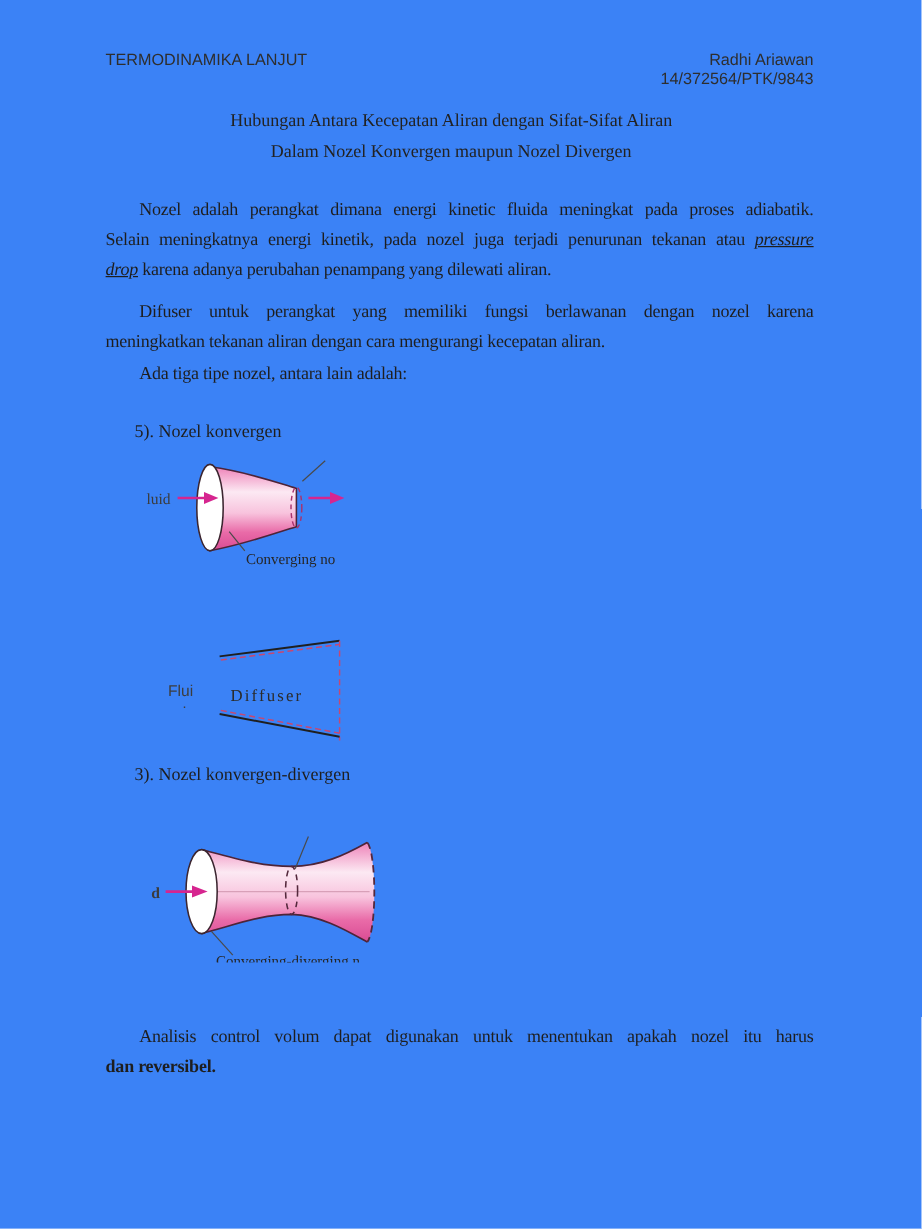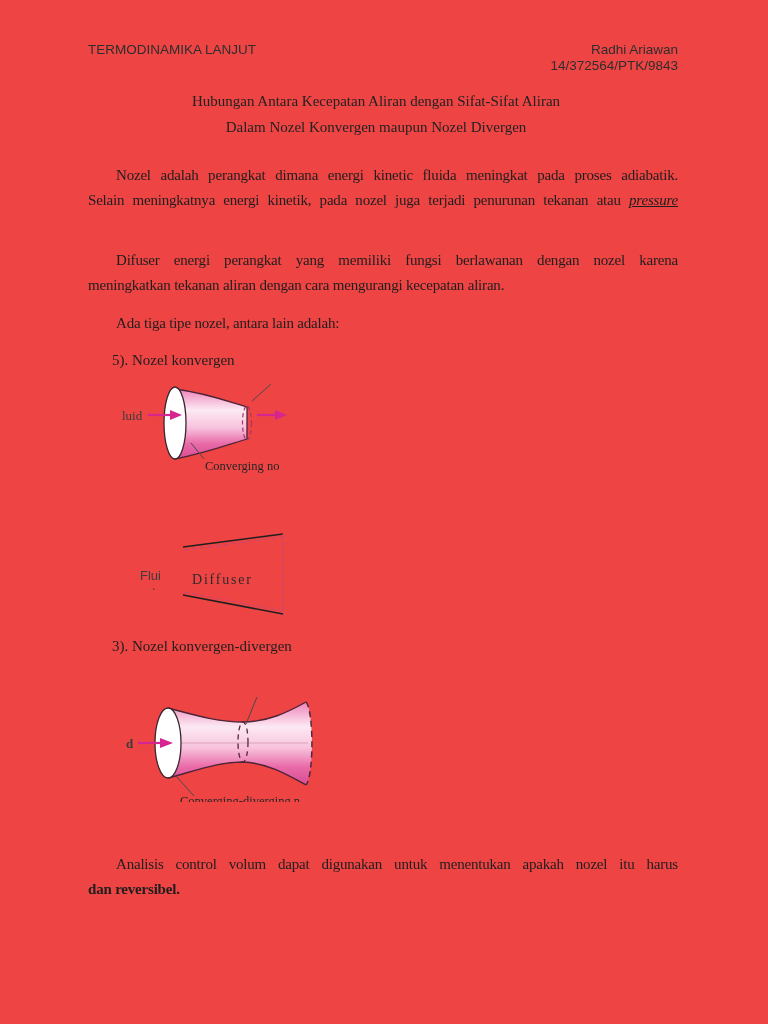--- a/index.html
+++ b/index.html
@@ -1,16 +1,16 @@
 <!DOCTYPE html>
 <html><head>
 <meta charset="utf-8">
 <style>
   html,body{margin:0;padding:0;background:#ffffff;}
-  .page{position:relative;width:768px;height:1024px;background:#ef4444;overflow:hidden;
+  .page{position:relative;width:768px;height:1024px;background:#3b82f6;overflow:hidden;
         font-family:"Liberation Serif",serif;color:#1c1c1c;margin:0 auto;}
   
   .hdr{position:absolute;top:42px;left:88px;right:90px;display:flex;justify-content:space-between;
        font-family:"Liberation Sans",sans-serif;font-size:13.5px;color:#2e2e2e;line-height:16px;}
   .hdr-right{text-align:right;}
   
   .doc-title{position:absolute;top:88px;left:0;right:16px;text-align:center;
              font-size:15px;line-height:26px;color:#222;}
   
   .tblock{position:absolute;left:88px;width:590px;font-size:15px;line-height:25px;
@@ -39,28 +39,29 @@
   </div>
 
   <div class="doc-title">
     <div>Hubungan Antara Kecepatan Aliran dengan Sifat-Sifat Aliran</div>
     <div>Dalam Nozel Konvergen maupun Nozel Divergen</div>
   </div>
 
   <div class="tblock" style="top:163px">
     <div class="jl ind">Nozel adalah perangkat dimana energi kinetic fluida meningkat pada proses adiabatik.</div>
     <div class="jl"><span>Selain meningkatnya energi kinetik, pada nozel juga terjadi penurunan tekanan atau </span><span class="it">pressure</span></div>
+    <div class="ll"><span class="it">drop</span><span> karena adanya perubahan penampang yang dilewati aliran.</span></div>
   </div>
 
   <div class="tblock" style="top:248px">
-    <div class="jl ind">Difuser energi perangkat yang memiliki fungsi berlawanan dengan nozel karena</div>
+    <div class="jl ind">Difuser untuk perangkat yang memiliki fungsi berlawanan dengan nozel karena</div>
     <div class="ll">meningkatkan tekanan aliran dengan cara mengurangi kecepatan aliran.</div>
   </div>
 
-  <div class="tblock" style="top:311px">
+  <div class="tblock" style="top:300px">
     <div class="ll ind">Ada tiga tipe nozel, antara lain adalah:</div>
   </div>
 
   <div class="item" style="top:348px">5). Nozel konvergen</div>
 
   <svg class="fig" style="left:118px;top:381px" width="190" height="94" viewBox="0 0 190 94">
     <defs>
       <linearGradient id="nozg" x1="0" y1="0" x2="0" y2="1">
         <stop offset="0" stop-color="#ee82b8"></stop>
         <stop offset="0.3" stop-color="#fce9f3"></stop>

